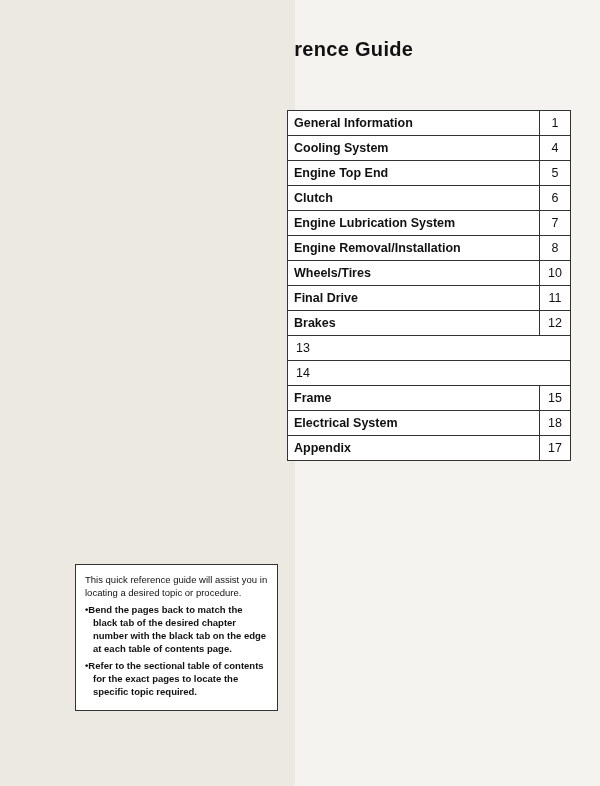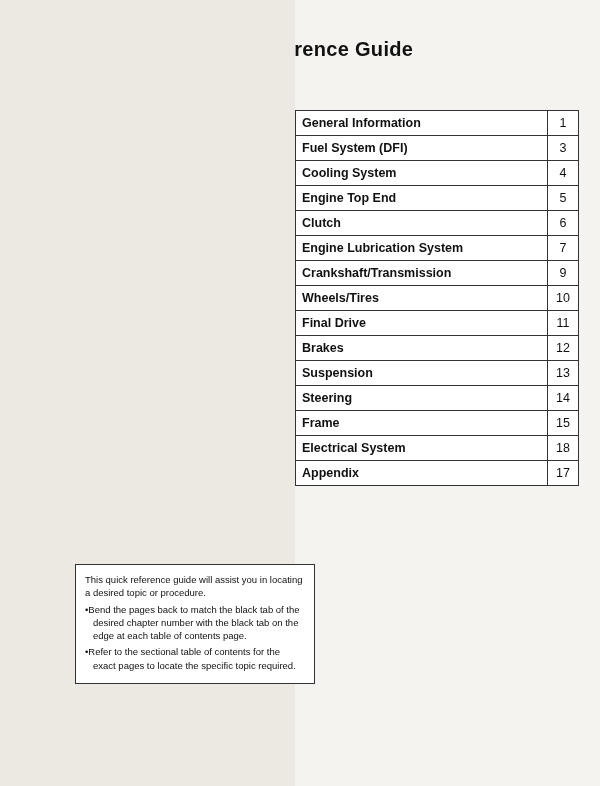--- a/index.html
+++ b/index.html
@@ -30,21 +30,21 @@
       font-weight: bold;
       padding-top: 38px;
       padding-bottom: 18px;
       color: #111;
       letter-spacing: 0.3px;
     }
 
     .toc-container {
       position: absolute;
       top: 110px;
-      left: 295px;
+      left: 287px;
       width: 284px;
     }
 
     .toc-row {
       display: flex;
       align-items: stretch;
       border: 1.5px solid #333;
       margin-bottom: -1px;
       background: #fff;
       min-height: 26px;
@@ -73,36 +73,37 @@
       align-items: center;
       justify-content: center;
       color: #111;
       background: #fff;
     }
 
     .note-box {
       position: absolute;
       top: 564px;
       left: 75px;
-      width: 240px;
+      width: 203px;
       border: 1.5px solid #333;
       background: #fff;
       padding: 8px 9px;
       font-size: 9.5px;
       color: #111;
       line-height: 1.4;
     }
 
     .note-box p {
       margin-bottom: 3px;
     }
 
     .note-box p.bullet {
       padding-left: 8px;
       text-indent: -8px;
+      font-weight: bold;
     }
 
     
     .left-side {
       position: absolute;
       left: 0;
       top: 0;
       width: 295px;
       height: 786px;
       background: #ece9e3;
@@ -116,61 +117,55 @@
 
   <h1 class="main-title">Quick Reference Guide</h1>
 
   <div class="toc-container">
 
   <div class="toc-row">
         <div class="toc-label">General Information</div>
         <div class="toc-number">1</div>
       </div>
       <div class="toc-row">
-        <div class="toc-label">Fuel System (DFI)</div>
-        <div class="toc-number">3</div>
-      </div>
-      <div class="toc-row">
         <div class="toc-label">Cooling System</div>
         <div class="toc-number">4</div>
       </div>
       <div class="toc-row">
         <div class="toc-label">Engine Top End</div>
         <div class="toc-number">5</div>
       </div>
       <div class="toc-row">
         <div class="toc-label">Clutch</div>
         <div class="toc-number">6</div>
       </div>
       <div class="toc-row">
         <div class="toc-label">Engine Lubrication System</div>
         <div class="toc-number">7</div>
       </div>
       <div class="toc-row">
-        <div class="toc-label">Crankshaft/Transmission</div>
-        <div class="toc-number">9</div>
+        <div class="toc-label">Engine Removal/Installation</div>
+        <div class="toc-number">8</div>
       </div>
       <div class="toc-row">
         <div class="toc-label">Wheels/Tires</div>
         <div class="toc-number">10</div>
       </div>
       <div class="toc-row">
         <div class="toc-label">Final Drive</div>
         <div class="toc-number">11</div>
       </div>
       <div class="toc-row">
         <div class="toc-label">Brakes</div>
         <div class="toc-number">12</div>
       </div>
       <div class="toc-row">
-        <div class="toc-label">Suspension</div>
         <div class="toc-number">13</div>
       </div>
       <div class="toc-row">
-        <div class="toc-label">Steering</div>
         <div class="toc-number">14</div>
       </div>
       <div class="toc-row">
         <div class="toc-label">Frame</div>
         <div class="toc-number">15</div>
       </div>
       <div class="toc-row">
         <div class="toc-label">Electrical System</div>
         <div class="toc-number">18</div>
       </div>

